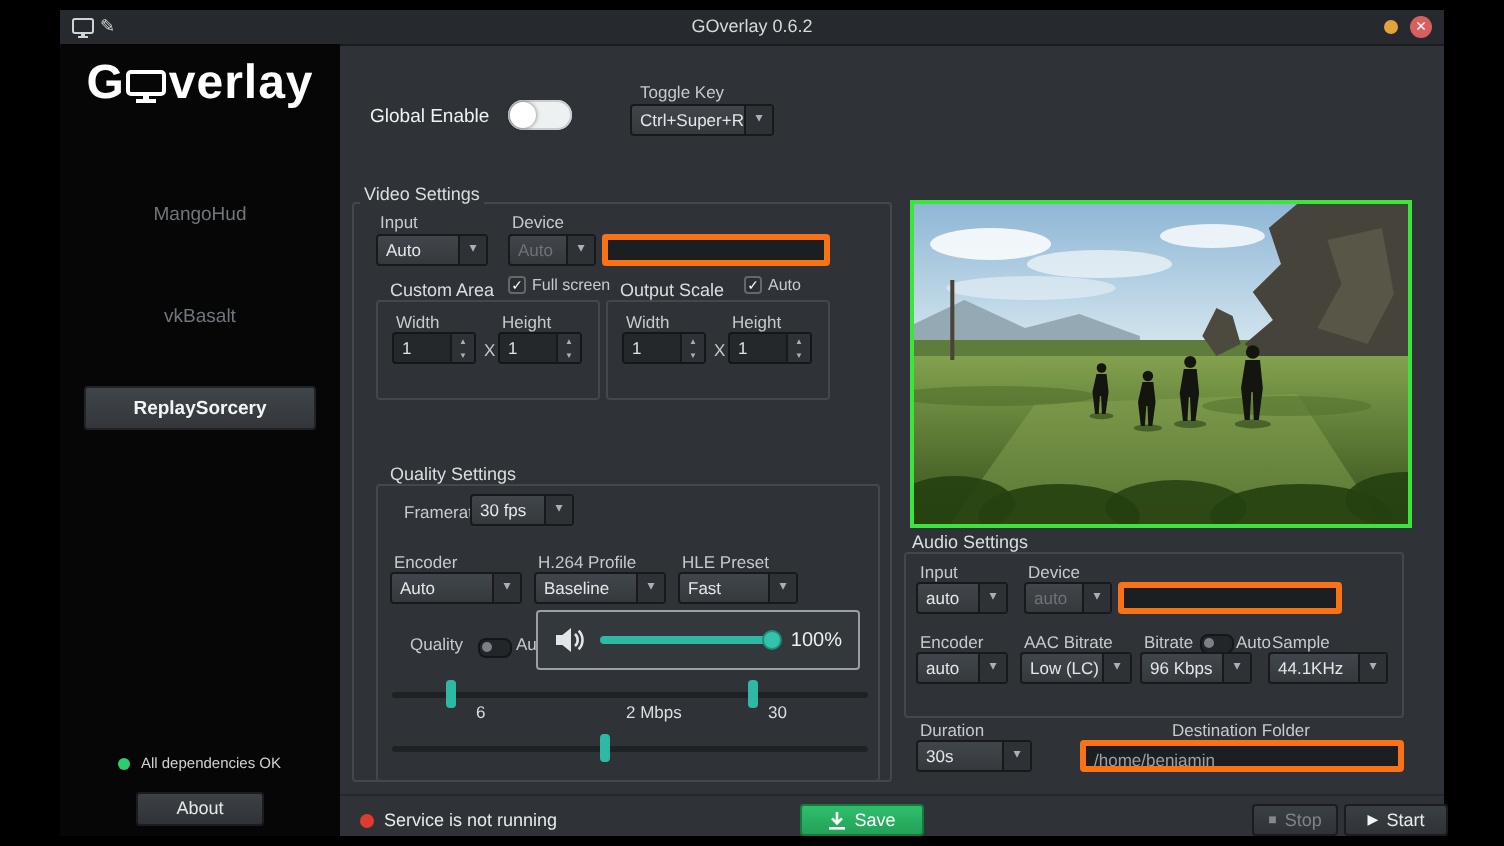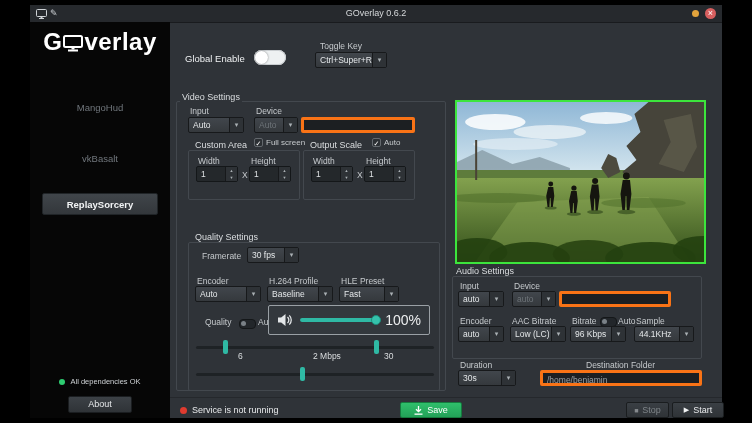--- a/index.html
+++ b/index.html
@@ -67,21 +67,21 @@
   .track{position:absolute;height:3px;background:#1e2225;border-radius:2px;}
   .shandle{position:absolute;width:5px;height:14px;background:#2fb9a4;border-radius:2px;}
   .slbl{position:absolute;font-size:8.5px;color:#dcdfe1;white-space:nowrap;}
 
   .volpanel{position:absolute;background:#33383d;border:1px solid #9aa0a5;border-radius:2px;
             display:flex;align-items:center;gap:7px;padding:0 8px;box-sizing:border-box;z-index:3;}
   .voltrack{flex:1;height:4px;background:#23272b;border-radius:2px;position:relative;}
   .volfill{position:absolute;left:0;top:0;height:100%;width:100%;background:#2fb9a4;border-radius:2px;}
   .volknob{position:absolute;right:-3px;top:-3px;width:10px;height:10px;border-radius:50%;
            background:#35c2ac;border:1px solid #1d8f7d;box-sizing:border-box;}
-  .volpct{font-size:14px;color:#eceeef;}
+  .volpct{font-size:10px;color:#eceeef;}
 
   .preview{position:absolute;border:2px solid #3ce53c;box-sizing:content-box;overflow:hidden;background:#6a8b3e;}
   .preview svg{display:block;}
 
   .btn{position:absolute;height:16px;box-sizing:border-box;border-radius:2px;display:flex;
        align-items:center;justify-content:center;gap:4px;font-size:9px;cursor:default;}
   .btn-dark{background:linear-gradient(#3a3f44,#2f3337);border:1px solid #1a1d1f;color:#e8eaec;}
   .btn-save{background:linear-gradient(#2fbf6b,#23a158);border:1px solid #157a3e;color:#fff;}
   .btn .ic-stop{font-size:7px;color:#85898d;}
   .btn .ic-play{font-size:7px;color:#f2f4f5;}
@@ -202,21 +202,21 @@
       <span class="sbtns">
         <span>▲</span>
         <span>▼</span>
       </span>
     </div>
 
     <div class="gtitle" style="left:163px;top:227px;">Quality Settings</div>
     <div class="gbox" style="left:158px;top:237px;width:252px;height:149px;"></div>
 
     <div class="label" style="left:172px;top:246px;">Framerate</div>
-    <div class="combo" style="left:217px;top:242px;width:52px;">
+    <div class="combo" style="left:205px;top:242px;width:52px;">
       <span class="cval">30 fps</span>
       <span class="carr">▾</span>
     </div>
 
     <div class="label" style="left:167px;top:271px;">Encoder</div>
     <div class="combo" style="left:165px;top:281px;width:66px;">
       <span class="cval">Auto</span>
       <span class="carr">▾</span>
     </div>
     <div class="label" style="left:239px;top:271px;">H.264 Profile</div>

